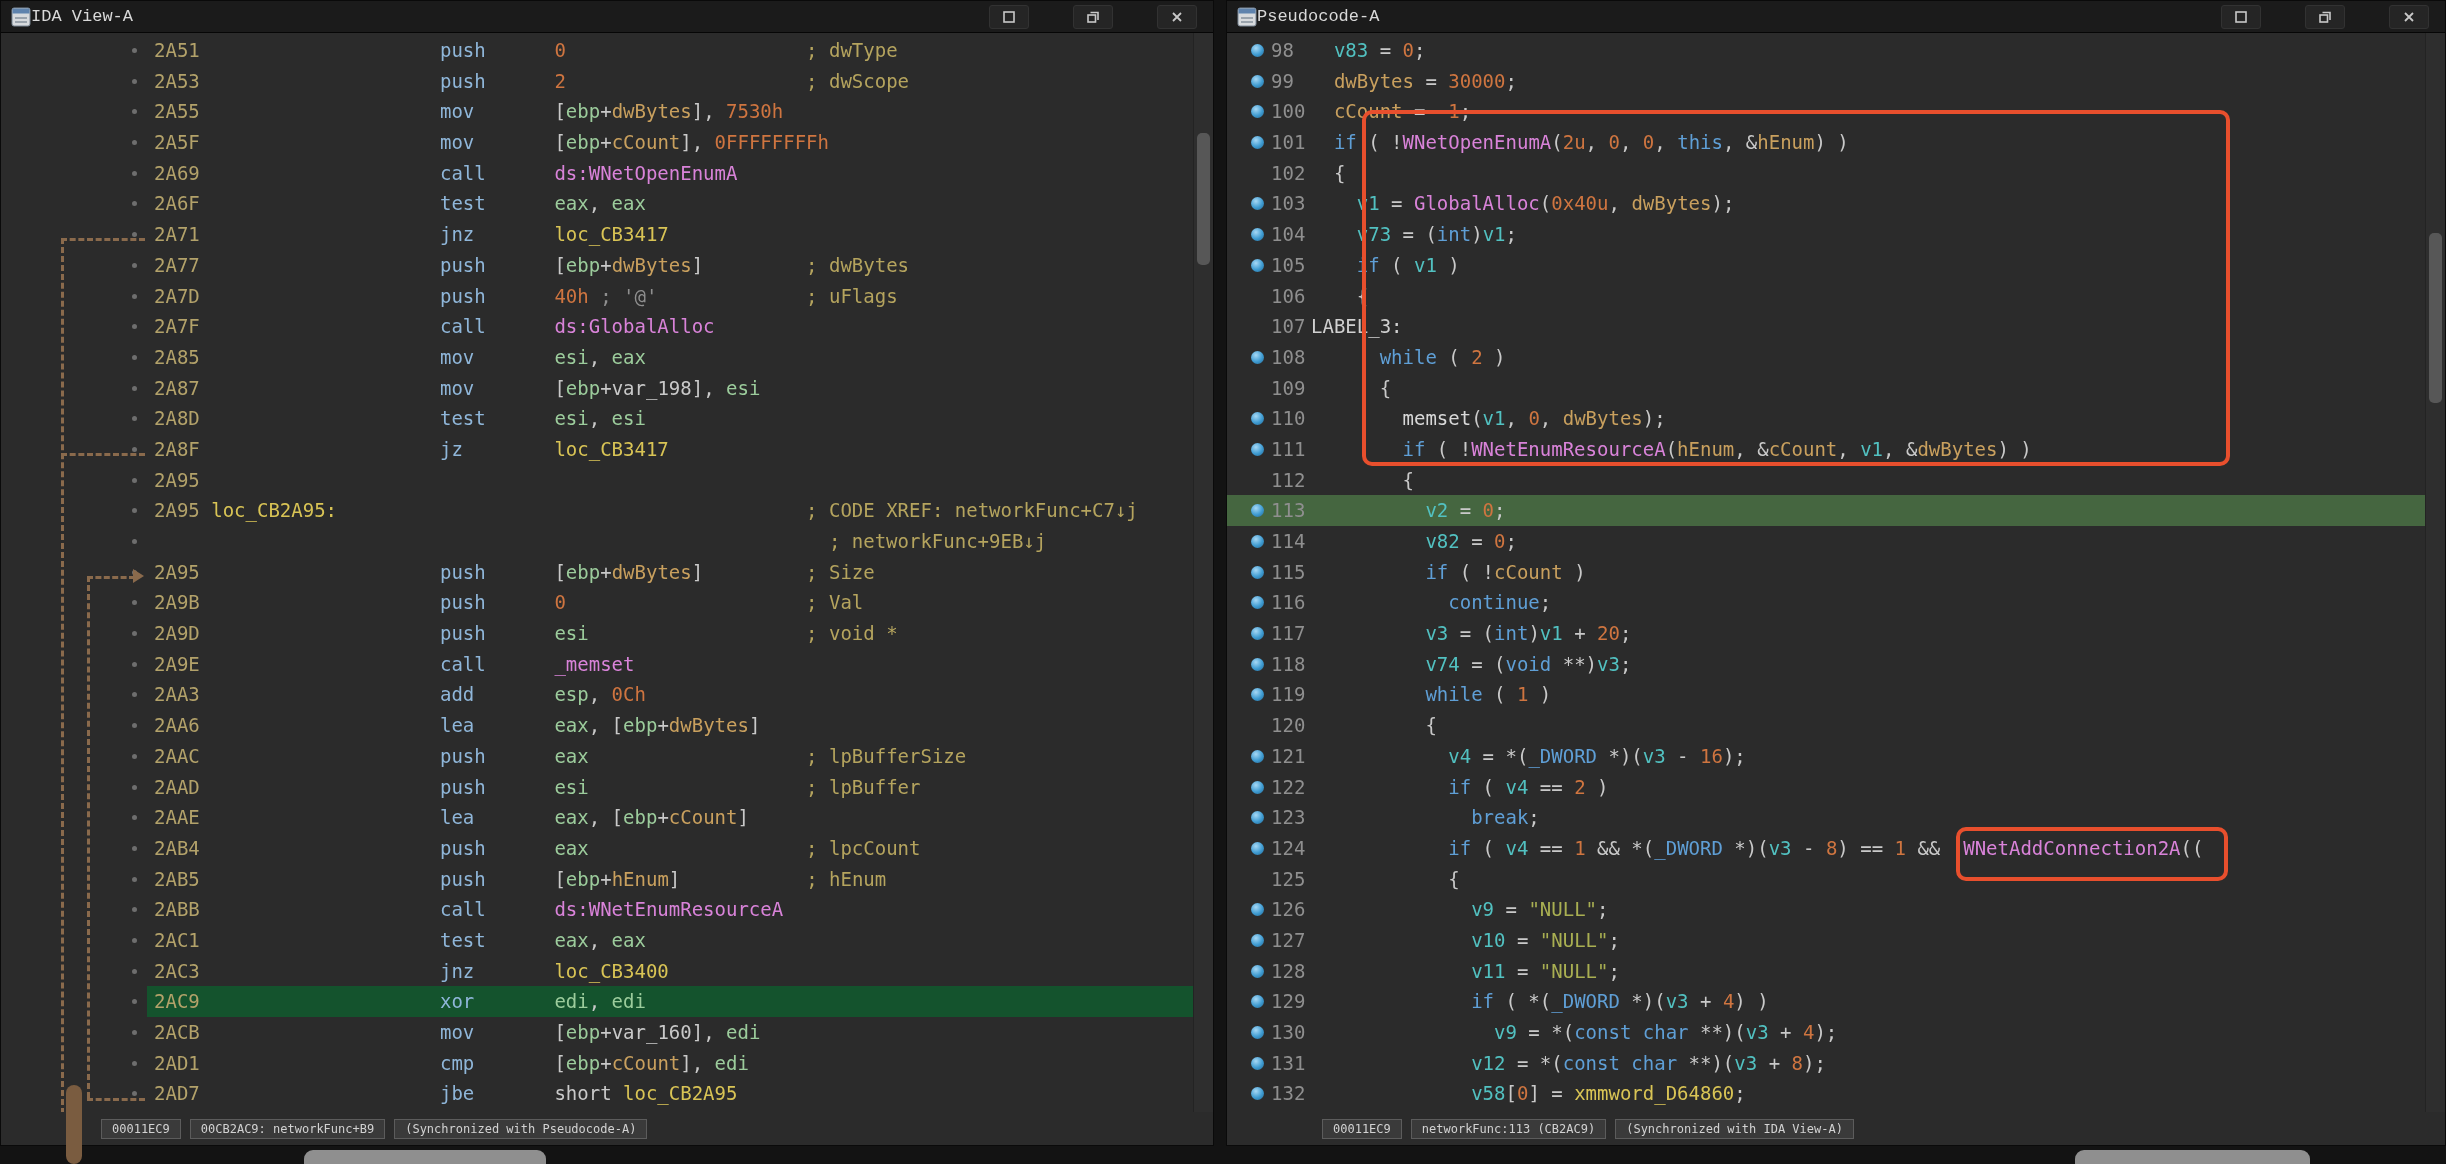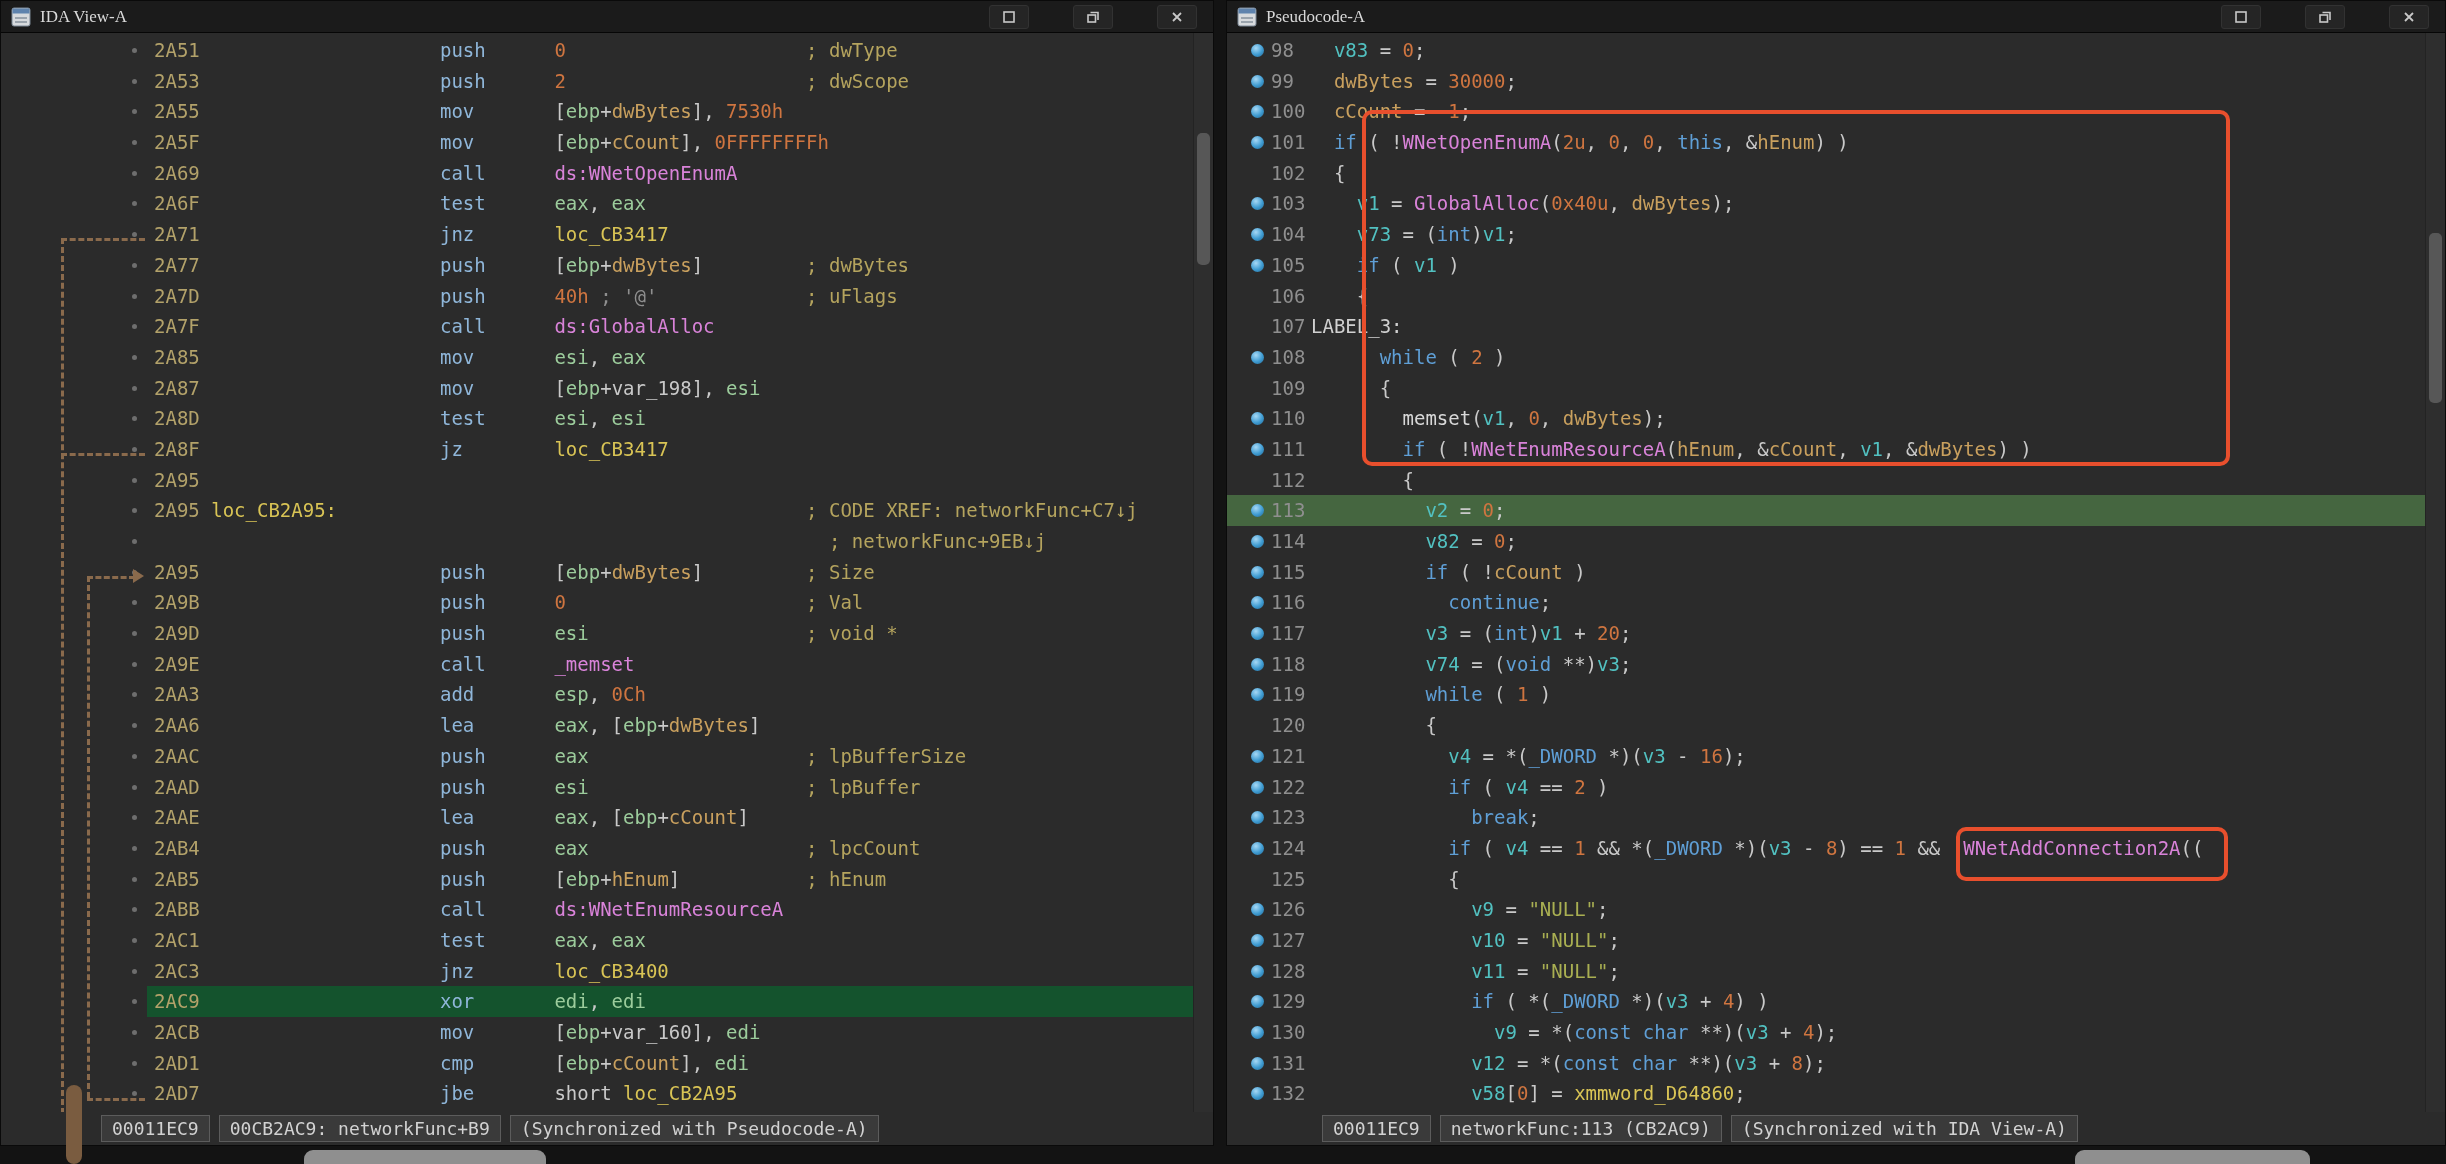--- a/index.html
+++ b/index.html
@@ -5,32 +5,32 @@
   *{margin:0;padding:0;box-sizing:border-box}
   html,body{width:2446px;height:1164px;overflow:hidden;background:#131313}
   .app{position:relative;width:2446px;height:1164px;font-family:"DejaVu Sans Mono",monospace}
 
   .window{position:absolute;top:0;height:1146px;background:#2b2b2b;border:1px solid #0a0a0a}
   #win-left{left:0;width:1214px}
   #win-right{left:1226px;width:1220px}
 
   .titlebar{position:absolute;top:0;left:0;right:0;height:32px;background:#1b1b1b;border-bottom:1px solid #060606;display:flex;align-items:center}
   .wicon{margin-left:10px;display:inline-flex;flex:none}
-  .wtitle{color:#d9d9d9;font-family:Liberation Serif, serif;font-size:17px;margin-left:9px;flex:1;white-space:nowrap}
+  .wtitle{color:#d9d9d9;font-family:Liberation Mono, monospace;font-size:17px;margin-left:0;flex:1;white-space:nowrap}
   .wbtns{display:flex;gap:44px;margin-right:16px;flex:none}
   .wbtn{width:40px;height:24px;background:#252525;border:1px solid #323232;border-radius:3px;display:flex;align-items:center;justify-content:center;cursor:default;padding:0}
 
   .body{position:absolute;top:32px;left:0;right:0;bottom:33px;overflow:hidden}
   .listing{position:absolute;top:0;left:0;right:20px;bottom:0;padding-top:2px;font-size:19px;color:#c9c9c9;z-index:1}
   .vscroll{position:absolute;top:0;right:0;bottom:0;width:20px;background:#2e2e2e;border-left:1px solid #232323;z-index:2}
   .thumb{position:absolute;left:3px;right:3px;border-radius:5px;background:#575757}
   #win-left .thumb{top:100px;height:132px}
   #win-right .thumb{top:200px;height:170px}
 
-  .statusbar{position:absolute;left:0;right:0;bottom:0;height:33px;background:#2b2b2b;display:flex;align-items:center;gap:9px;font-size:18px}
+  .statusbar{position:absolute;left:0;right:0;bottom:0;height:33px;background:#2b2b2b;display:flex;align-items:center;gap:9px;font-size:12px}
   #win-left .statusbar{padding-left:100px}
   #win-right .statusbar{padding-left:95px}
   .sbox{background:#3a3a3a;border:1px solid #5c5c5c;color:#d2d2d2;padding:2px 10px;white-space:pre;flex:none}
 
   
   .arow{display:flex;height:30.7px;line-height:30.7px}
   .agut{flex:none;width:146px;position:relative}
   .gdot{position:absolute;right:10px;top:13px;width:5px;height:5px;border-radius:50%;background:#6e6e6e}
   .atext{flex:1;white-space:pre;overflow:hidden;padding-left:7px}
   .atext.hl{background:#14532d}

